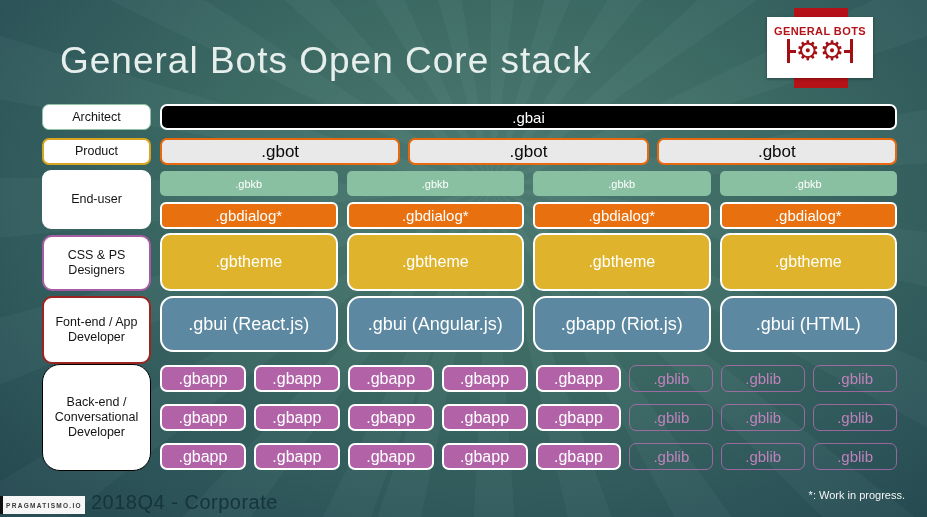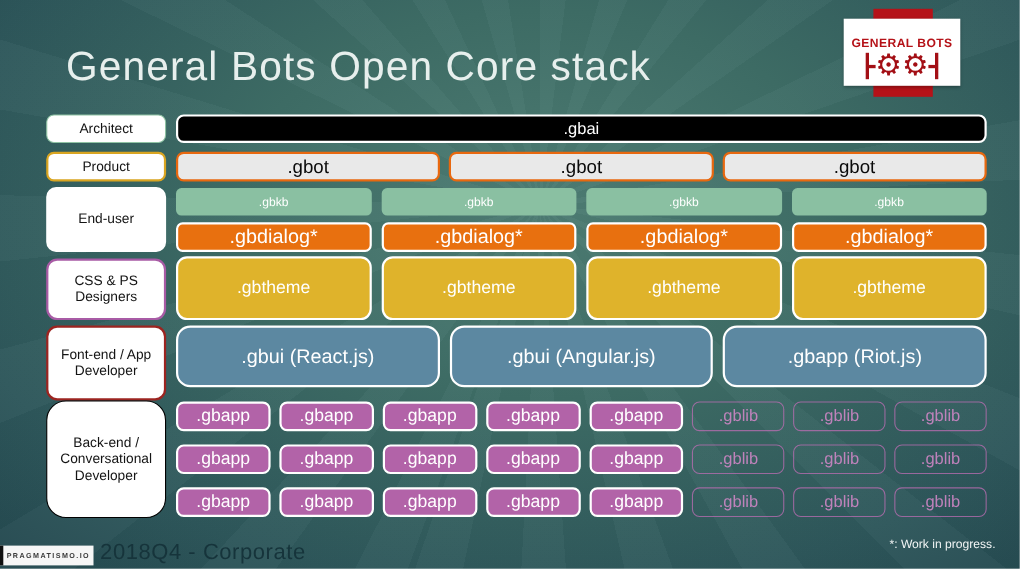--- a/index.html
+++ b/index.html
@@ -29,21 +29,21 @@
 
   
   .logo-stripe {
     position: absolute; left: 794px; top: 8px;
     width: 54px; height: 80px; background: #b51218;
   }
   .logo-card {
     position: absolute; left: 767px; top: 17px;
     width: 106px; height: 61px; background: #ffffff;
     display: flex; flex-direction: column; align-items: center;
-    padding-top: 17px;
+    padding-top: 8px;
     box-shadow: 0 1px 3px rgba(0,0,0,0.35);
   }
   .logo-name {
     color: #b51218; font-weight: bold; font-size: 11px;
     letter-spacing: 0.4px; white-space: nowrap;
   }
   .gear-row {
     display: flex; align-items: center; margin-top: 2px;
     color: #a30f15;
   }
@@ -84,21 +84,21 @@
     background: #e9e9e9; border: 2px solid #e8680f; border-radius: 7px;
     color: #0a0a0a; font-size: 17px;
   }
 
   .row-gbkb { top: 171px; height: 25px; gap: 9px; }
   .box-gbkb { background: #8ac0a2; border-radius: 5px; font-size: 11px; }
 
   .row-gbdialog { top: 202px; height: 27px; gap: 9px; }
   .box-gbdialog {
     background: #e8700f; border: 2px solid #fff; border-radius: 6px;
-    font-size: 18px;
+    font-size: 15px;
   }
 
   .row-gbtheme { top: 233px; height: 58px; gap: 9px; }
   .box-gbtheme {
     background: #dfb32b; border: 2px solid #fff; border-radius: 10px;
     font-size: 16px;
   }
 
   .row-gbui { top: 296px; height: 56px; gap: 9px; }
   .box-gbui {
@@ -193,20 +193,21 @@
     <div class="box box-gbtheme">.gbtheme</div>
     <div class="box box-gbtheme">.gbtheme</div>
     <div class="box box-gbtheme">.gbtheme</div>
     <div class="box box-gbtheme">.gbtheme</div>
   </div>
 
   <div class="crow row-gbui">
     <div class="box box-gbui">.gbui (React.js)</div>
     <div class="box box-gbui">.gbui (Angular.js)</div>
     <div class="box box-gbui">.gbapp (Riot.js)</div>
+    <div class="box box-gbui">.gbui (HTML)</div>
   </div>
 
   <div class="crow row-gbapp1">
     <div class="box box-gbapp">.gbapp</div>
     <div class="box box-gbapp">.gbapp</div>
     <div class="box box-gbapp">.gbapp</div>
     <div class="box box-gbapp">.gbapp</div>
     <div class="box box-gbapp">.gbapp</div>
     <div class="box box-gblib">.gblib</div>
     <div class="box box-gblib">.gblib</div>

